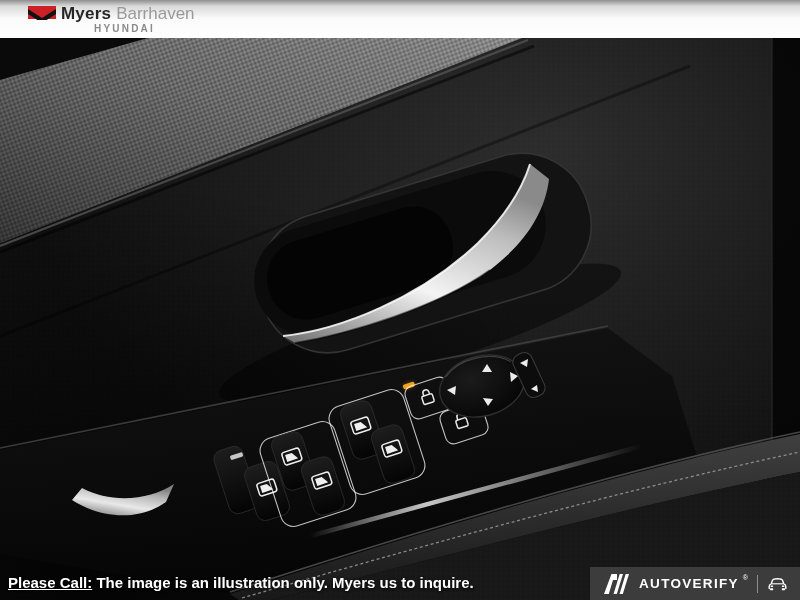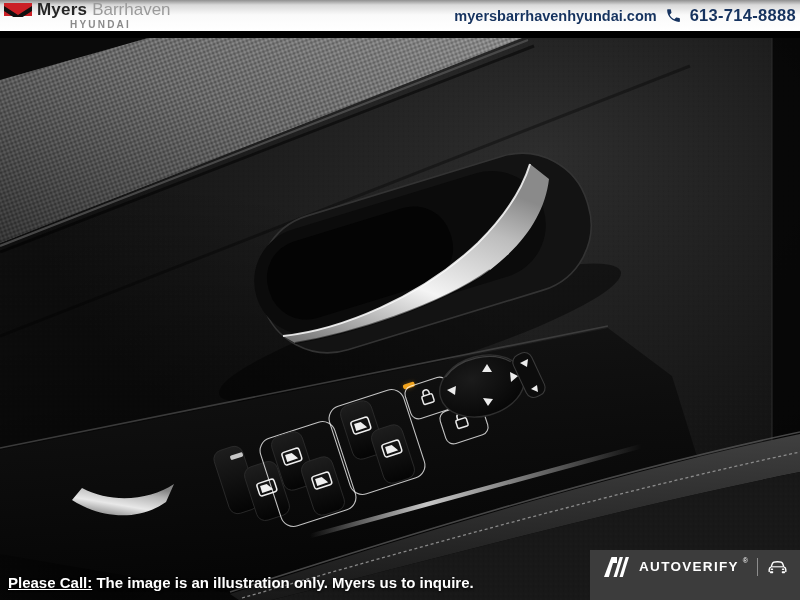--- a/index.html
+++ b/index.html
@@ -3,24 +3,24 @@
 <meta charset="utf-8">
 <style>
   html,body{margin:0;padding:0;}
   body{
     width:800px;height:600px;position:relative;overflow:hidden;
     background:#000;font-family:"Liberation Sans", sans-serif;
     -webkit-font-smoothing:antialiased;
   }
   
   .header{
-    position:absolute;top:0;left:0;width:800px;height:31px;box-sizing:border-box;
+    position:absolute;top:0;left:0;width:800px;height:38px;box-sizing:border-box;
     background:linear-gradient(180deg,#8f8f8f 0%,#d9d9d9 16%,#fafafa 48%,#ffffff 100%);
     display:flex;justify-content:space-between;align-items:center;
-    padding:0 4px;z-index:4;
+    padding:0 28px;z-index:4;
   }
   .logo-wrap{display:flex;flex-direction:column;line-height:1;}
   .logo-row{display:flex;align-items:center;gap:5px;}
   .logo-dealer{font-weight:800;font-size:17px;color:#262626;letter-spacing:.2px;}
   .logo-loc{font-size:17px;color:#9a9a9a;font-weight:400;text-align:center;}
   .logo-brand{font-size:10px;color:#8a8a8a;letter-spacing:2.2px;margin:2px 0 0 66px;font-weight:700;}
   .contact{display:flex;align-items:center;gap:8px;}
   .website{color:#16335f;font-weight:700;font-size:14.5px;}
   .phone-number{color:#16335f;font-weight:800;font-size:16.5px;letter-spacing:.3px;}
   
@@ -28,21 +28,21 @@
   
   .note{
     position:absolute;left:8px;bottom:9px;z-index:5;color:#fff;
     font-size:15px;font-weight:700;text-shadow:0 1px 3px rgba(0,0,0,.95);
     white-space:nowrap;
   }
   .note-label{text-decoration:underline;}
   .badge{
     position:absolute;right:0;bottom:0;height:33px;z-index:5;
     background:#3c3c3c;display:flex;align-items:center;gap:9px;
-    padding:0 12px 17px 14px;
+    padding:0 12px 0 14px;
   }
   .badge-text{color:#ffffff;font-weight:800;font-size:13.5px;letter-spacing:1.3px;}
   .badge-reg{color:#ffffff;font-size:7px;align-self:flex-start;margin:7px 0 0 -5px;}
   .badge-divider{width:1px;height:18px;background:#8d8d8d;}
 </style>
 </head>
 <body>
 
 <div class="header">
   <div class="logo-wrap">
@@ -50,29 +50,20 @@
       <span style="display:inline-flex;">
         <svg width="28" height="14" viewBox="0 0 28 14">
           <rect x="0" y="0" width="28" height="13" fill="#cb2026"></rect>
           <polygon points="0,3 14,12 28,3 28,8 14,17 0,8" fill="#111111"></polygon>
         </svg>
       </span>
       <span class="logo-dealer">Myers</span>
       <span class="logo-loc">Barrhaven</span>
     </div>
     <div class="logo-brand">HYUNDAI</div>
-  </div>
-  <div class="contact">
-    <span class="website">myersbarrhavenhyundai.com</span>
-    <span style="display:inline-flex;">
-      <svg width="17" height="17" viewBox="0 0 24 24">
-        <path fill="#16335f" d="M6.62 10.79c1.44 2.83 3.76 5.14 6.59 6.59l2.2-2.2c.27-.27.67-.36 1.02-.24 1.12.37 2.33.57 3.57.57.55 0 1 .45 1 1V20c0 .55-.45 1-1 1-9.39 0-17-7.61-17-17 0-.55.45-1 1-1h3.5c.55 0 1 .45 1 1 0 1.25.2 2.45.57 3.57.11.35.03.74-.25 1.02l-2.2 2.2z"></path>
-      </svg>
-    </span>
-    <span class="phone-number">613-714-8888</span>
   </div>
 </div>
 
 <svg class="photo" viewBox="0 0 800 562" role="img" aria-label="Black and white close-up illustration of a Hyundai Tucson front door panel: woven fabric insert, chrome interior door handle, window switches, door lock buttons, power mirror controls and a stitched leather armrest">
   <defs>
     <pattern id="fab" width="4" height="4" patternUnits="userSpaceOnUse" patternTransform="rotate(-20)">
       <rect width="4" height="4" fill="#757575"></rect>
       <rect x="0" y="0" width="2" height="2" fill="#8e8e8e"></rect>
       <rect x="2" y="2" width="2" height="2" fill="#5c5c5c"></rect>
     </pattern>

